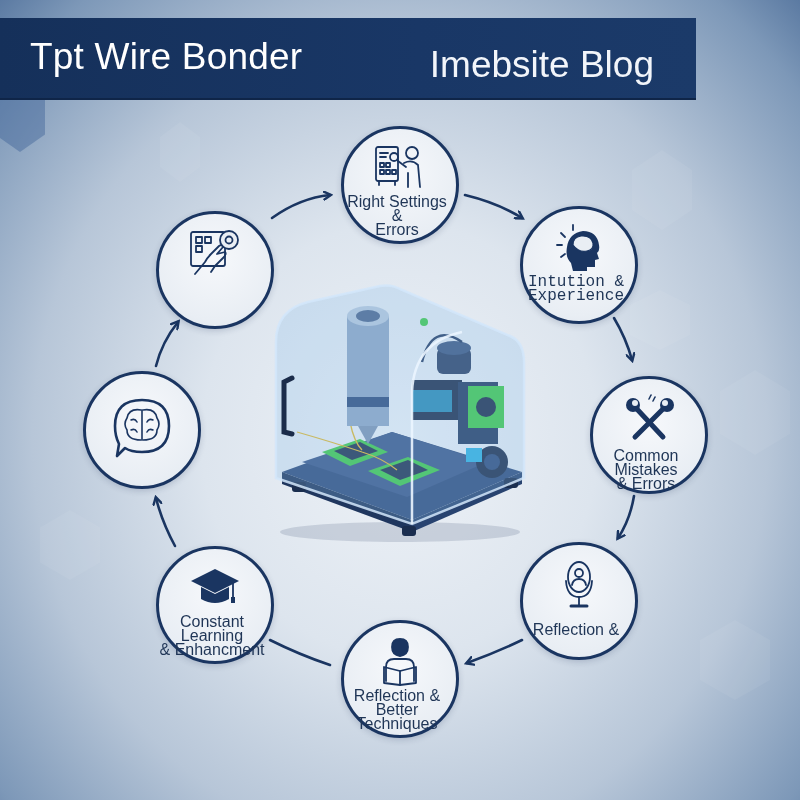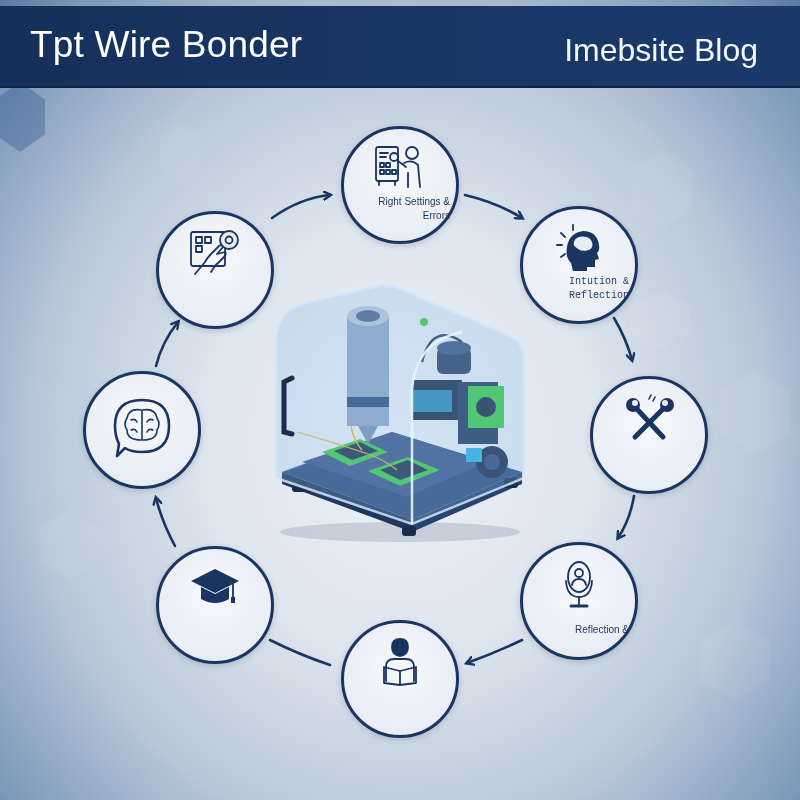--- a/index.html
+++ b/index.html
@@ -1,32 +1,32 @@
 <!DOCTYPE html>
 <html><head>
 <meta charset="utf-8">
 <style>
   html, body { margin:0; padding:0; }
   body { width:800px; height:800px; position:relative; overflow:hidden;
     font-family: "Liberation Sans", "DejaVu Sans", sans-serif;
     background: radial-gradient(ellipse at 50% 55%, #eef2f7 0%, #dde5ee 35%, #b7c6d8 65%, #7d98b8 90%, #5b7aa2 100%);
   }
-  .header { position:absolute; left:0; top:6px; width:800px; height:80px;
+  .header { position:absolute; left:0; top:18px; width:696px; height:80px;
     background: linear-gradient(90deg, #15305a 0%, #193766 60%, #1b3a69 100%);
     border-bottom: 2px solid #0f2548; }
   .title { position:absolute; left:30px; top:18px; color:#fff; font-size:37px; font-weight:400; letter-spacing:0.2px; }
-  .blog { position:absolute; right:42px; top:26px; color:#f2f5fa; font-size:32px; }
+  .blog { position:absolute; right:42px; top:26px; color:#f2f5fa; font-size:37px; }
   .hex { position:absolute; width:80px; height:92px; background: rgba(255,255,255,0.06);
     clip-path: polygon(50% 0, 100% 25%, 100% 75%, 50% 100%, 0 75%, 0 25%); }
   .node { position:absolute; width:112px; height:112px; border-radius:50%;
     border:3px solid #1a3561; background: radial-gradient(circle at 50% 40%, #f6f8fb 0%, #e9eef4 70%, #dde5ee 100%);
     box-shadow: 0 2px 6px rgba(20,40,80,0.18); box-sizing:content-box; }
   .node .icon { position:absolute; left:50%; top:14px; transform:translateX(-50%); width:56px; height:50px; }
-  .node .label { position:absolute; left:0; right:6px; top:66px; text-align:right;
-    font-size:10px; line-height:14px; color:#1f3556; }
+  .node .label { position:absolute; left:0; right:6px; top:66px; text-align:center;
+    font-size:16px; line-height:14px; color:#1f3556; }
   svg.arrows { position:absolute; left:0; top:0; }
 </style>
 </head>
 <body>
 
 <div class="hex" style="left:-5px;top:82px;width:50px;height:70px;background:rgba(40,80,140,0.35);"></div>
 <div class="hex" style="left:160px;top:122px;width:40px;height:60px;"></div>
 <div class="hex" style="left:632px;top:150px;width:60px;height:80px;"></div>
 <div class="hex" style="left:630px;top:290px;width:60px;height:60px;"></div>
 <div class="hex" style="left:720px;top:370px;width:70px;height:85px;"></div>
@@ -131,39 +131,43 @@
       <line x1="10" y1="10" x2="14" y2="14"></line>
         <line x1="6" y1="22" x2="11" y2="22"></line>
         <line x1="10" y1="34" x2="14" y2="31"></line>
         <line x1="22" y1="2" x2="22" y2="7"></line>
     </g>
     <path d="M20,40 Q14,34 16,24 Q18,10 32,8 Q46,8 48,22 Q49,28 46,30 L48,36 L44,37 L44,44 L36,44 L36,48 L22,48 Z" fill="#1a3561"></path>
     <path d="M22,22 Q22,14 30,13 Q40,12 42,20 Q43,27 36,28 Q28,30 22,22 Z" fill="#e9eef4" stroke="#1a3561" stroke-width="1.2"></path>
   </svg>
   <div class="label">
     <div>Intution &amp;</div>
-    <div>Reflection</div>
+    <div>Experience</div>
   </div>
 </div>
 
 <div class="node" style="left:590px;top:376px;">
   <svg class="icon" viewBox="0 0 56 50">
     <g stroke="#1a3561" stroke-width="5" stroke-linecap="round">
       <line x1="14" y1="14" x2="42" y2="44"></line>
       <line x1="44" y1="14" x2="14" y2="44"></line>
     </g>
     <circle cx="12" cy="12" r="7" fill="#1a3561"></circle>
       <circle cx="14" cy="10" r="3" fill="#e9eef4"></circle>
     <circle cx="46" cy="12" r="7" fill="#1a3561"></circle>
       <circle cx="44" cy="10" r="3" fill="#e9eef4"></circle>
     <g stroke="#1a3561" stroke-width="1.6" stroke-linecap="round">
         <line x1="30" y1="2" x2="28" y2="6"></line>
         <line x1="34" y1="4" x2="32" y2="8"></line>
       </g>
   </svg>
+  <div class="label" style="top:70px;">
+    <div>Common Mistakes</div>
+    <div>&amp; Errors</div>
+  </div>
 </div>
 
 <div class="node" style="left:520px;top:542px;text-decoration:underline;">
   <svg class="icon" viewBox="0 0 56 56" style="top:12px;height:56px;">
     <g fill="none" stroke="#1a3561" stroke-width="1.8" stroke-linecap="round">
       <ellipse cx="28" cy="20" rx="11" ry="15"></ellipse>
       <path d="M15,24 Q16,40 28,40 Q40,40 41,24"></path>
       <line x1="28" y1="40" x2="28" y2="48"></line>
       <circle cx="28" cy="16" r="4"></circle>
       <path d="M21,28 Q22,22 28,22 Q34,22 35,28"></path>
@@ -177,29 +181,37 @@
 
 <div class="node" style="left:341px;top:620px;">
   <svg class="icon" viewBox="0 0 56 50">
     <g fill="none" stroke="#1a3561" stroke-width="1.8" stroke-linecap="round" stroke-linejoin="round">
       <path d="M20,10 Q20,2 28,2 Q36,2 36,10 Q36,18 28,19 Q20,18 20,10 Z" fill="#1a3561"></path>
       <path d="M14,44 L14,30 Q14,22 22,22 L34,22 Q42,22 42,30 L42,44"></path>
       <path d="M12,30 L28,34 L44,30 L44,46 L28,48 L12,46 Z"></path>
       <line x1="28" y1="34" x2="28" y2="48"></line>
     </g>
   </svg>
+  <div class="label">
+    <div>Reflection &amp; Better</div>
+    <div>Techniques</div>
+  </div>
 </div>
 
 <div class="node" style="left:156px;top:546px;">
   <svg class="icon" viewBox="0 0 56 50" style="width:64px;">
     <path d="M4,18 L28,6 L52,18 L28,30 Z" fill="#1a3561"></path>
     <path d="M14,24 L14,36 Q28,44 42,36 L42,24 L28,31 Z" fill="#1a3561"></path>
     <line x1="46" y1="20" x2="46" y2="36" stroke="#1a3561" stroke-width="1.8"></line>
     <rect x="44" y="34" width="4" height="6" fill="#1a3561"></rect>
   </svg>
+  <div class="label">
+    <div>Constant Learning</div>
+    <div>&amp; Enhancment</div>
+  </div>
 </div>
 
 <div class="node" style="left:83px;top:371px;">
   <svg class="icon" viewBox="0 0 70 70" style="top:20px;width:70px;height:70px;">
     <g fill="none" stroke="#1a3561" stroke-width="2.6" stroke-linecap="round" stroke-linejoin="round">
       <path d="M35,6 Q62,6 62,32 Q62,58 35,58 Q24,58 18,54 L10,62 L12,50 Q8,42 8,32 Q8,6 35,6 Z"></path>
     </g>
     <g fill="none" stroke="#1a3561" stroke-width="1.6" stroke-linecap="round">
       <path d="M34,16 Q22,14 20,24 Q16,30 20,36 Q20,46 34,46"></path>
       <path d="M36,16 Q48,14 50,24 Q54,30 50,36 Q50,46 36,46"></path>

